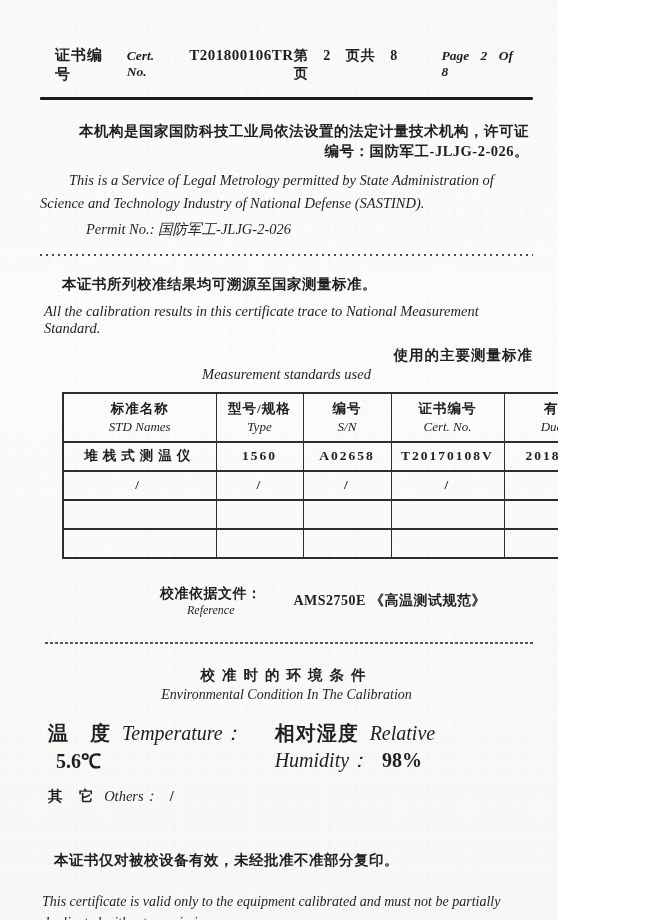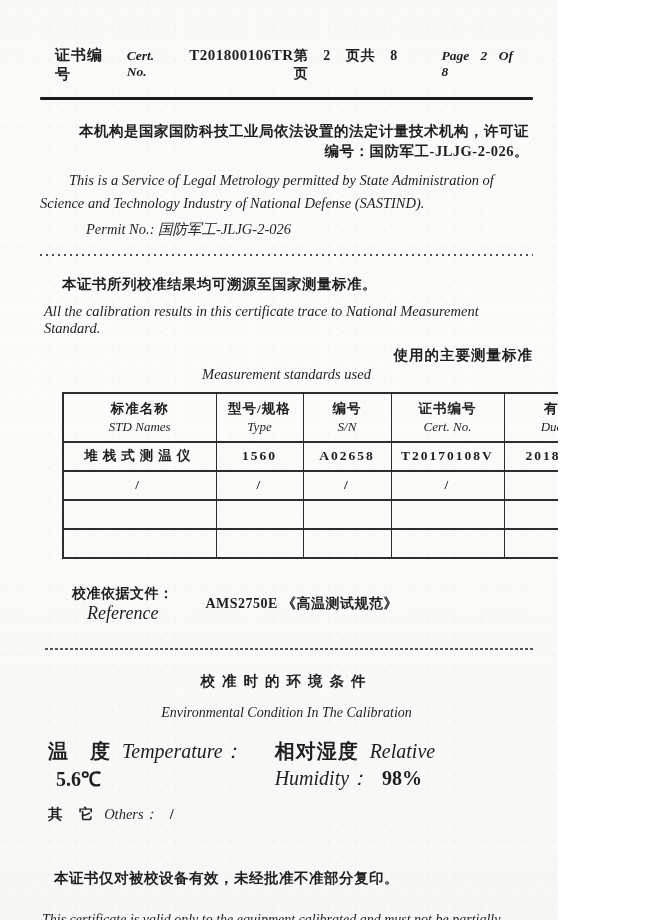--- a/index.html
+++ b/index.html
@@ -46,29 +46,29 @@
     border-left:1px solid #2d2d2d;border-right:1px solid #2d2d2d;
     border-top:2px solid #2d2d2d;border-bottom:2px solid #2d2d2d;
     text-align:center;vertical-align:middle;padding:0 2px;
   }
   table.std th{height:47px;font-weight:normal;}
   .th-zh{font-size:13.5px;font-weight:600;letter-spacing:1px;}
   .th-en{font-size:13px;font-style:italic;margin-top:1px;}
   table.std td{height:27px;font-size:13.5px;letter-spacing:2px;font-weight:600;}
   table.std td:first-child{letter-spacing:5px;}
   
-  .ref{display:flex;align-items:center;margin-top:26px;margin-left:32px;}
+  .ref{display:flex;align-items:center;margin-top:26px;margin-left:120px;}
   .ref-label{text-align:center;font-size:14px;}
   .ref-label-zh{font-weight:600;letter-spacing:0.5px;}
-  .ref-label-en{font-style:italic;font-size:18px;}
+  .ref-label-en{font-style:italic;font-size:12px;}
   .ref-value{margin-left:32px;font-size:14px;font-weight:600;letter-spacing:0.5px;}
   .dashed{margin-top:24px;margin-left:5px;height:2px;background:repeating-linear-gradient(90deg,#555 0 3px,transparent 3px 5px);}
   
   .env-title-zh{margin-top:22px;text-align:center;letter-spacing:7px;font-size:14.5px;font-weight:600;}
-  .env-title-en{text-align:center;font-style:italic;font-size:14px;margin-top:14px;}
+  .env-title-en{text-align:center;font-style:italic;font-size:14px;margin-top:2px;}
   .env-row{display:flex;margin-top:17px;font-size:20px;align-items:baseline;}
   .env-left{margin-left:8px;}
   .env-right{margin-left:auto;width:288px;}
   .lbl-zh{font-weight:600;letter-spacing:1px;}
   .lbl-en{font-style:italic;margin-left:6px;}
   .val{margin-left:8px;font-weight:600;}
   .others-row{margin-top:13px;margin-left:8px;font-size:14.5px;}
   
   .foot-zh{margin-top:45px;margin-left:14px;font-size:14.5px;font-weight:600;letter-spacing:0.5px;}
   .foot-en{font-style:italic;margin-top:21px;margin-left:2px;font-size:14px;line-height:1.5;}

